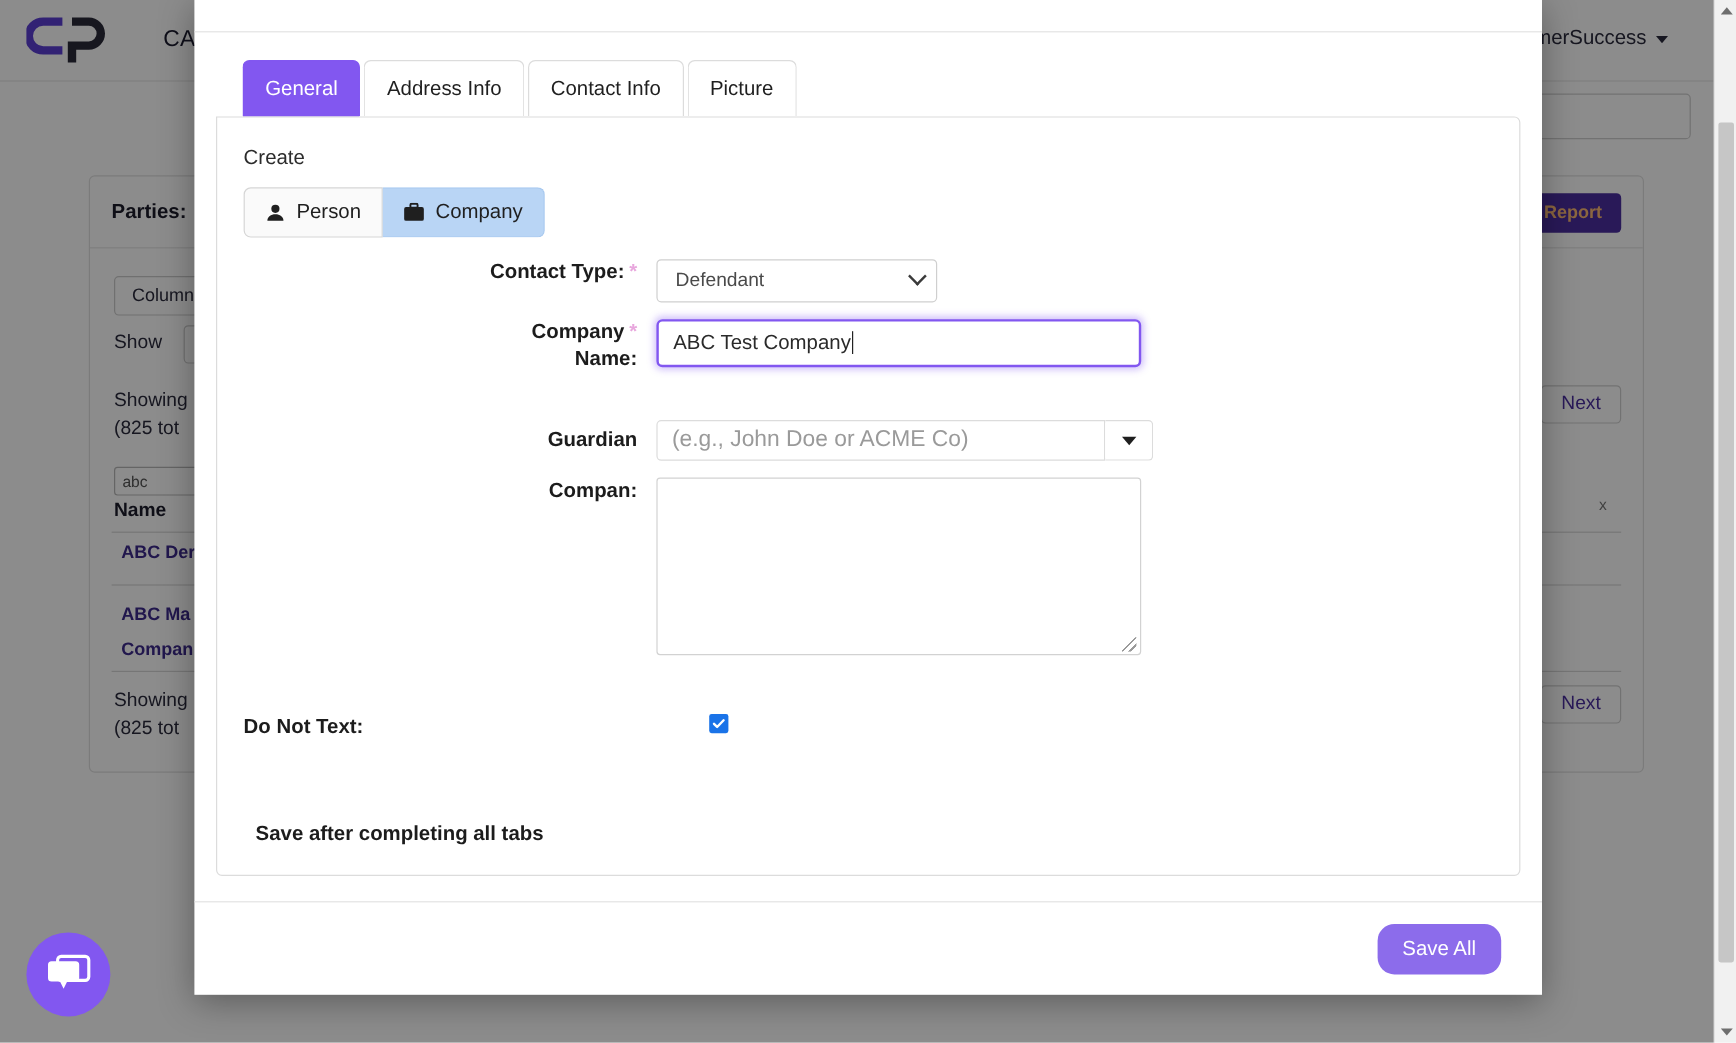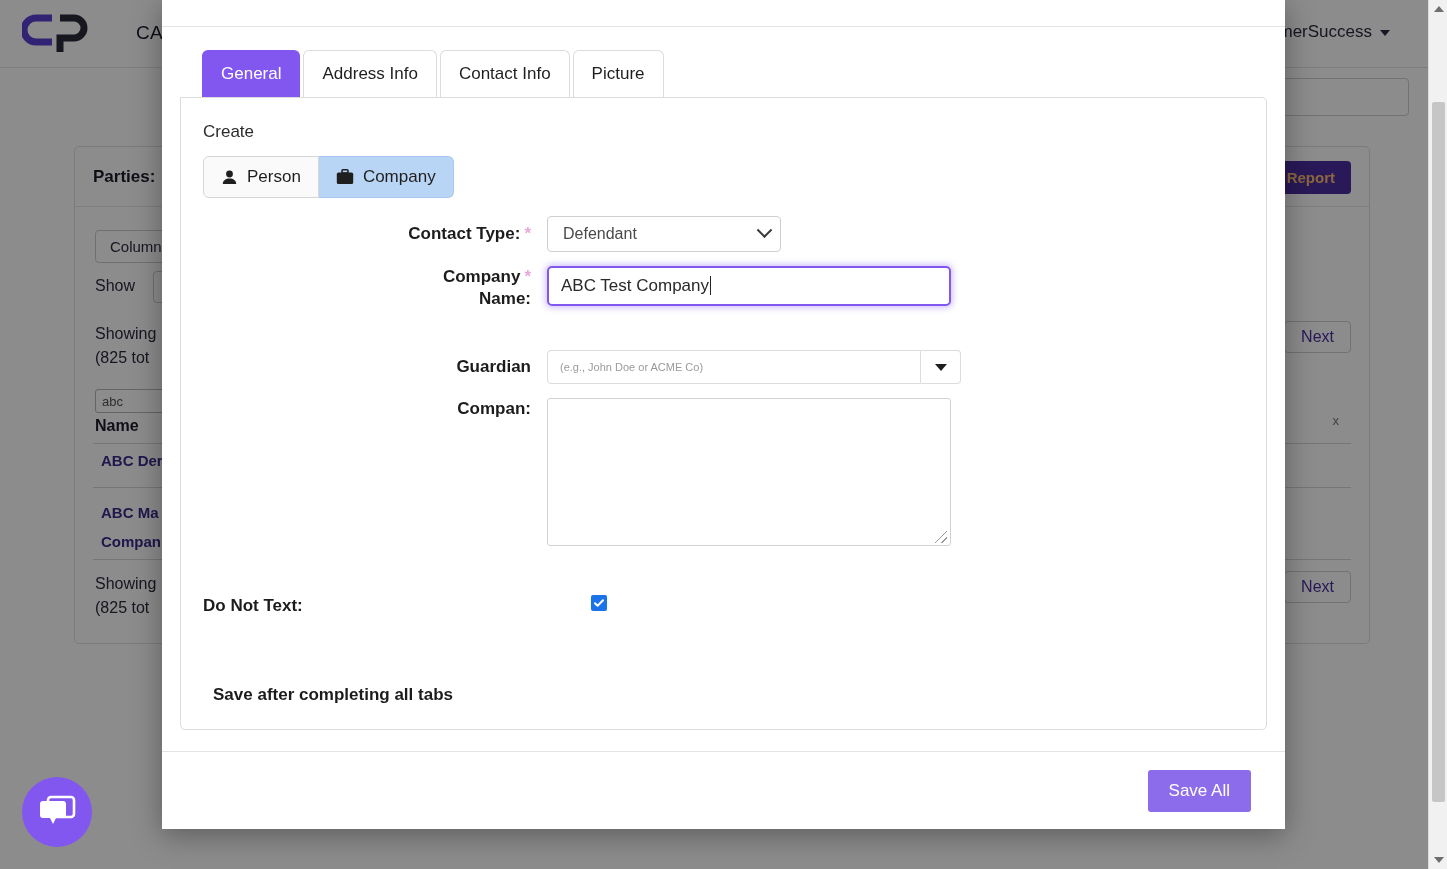--- a/index.html
+++ b/index.html
@@ -154,21 +154,21 @@
   }
   .modal-body {
     flex: 1 1 auto; padding: 0 18px; overflow: hidden; position: relative;
   }
   .modal-footer {
     flex: 0 0 78px; border-top: 1px solid #e3e3e3;
     display: flex; align-items: center; justify-content: flex-end;
     padding-right: 34px;
   }
   .save-all-btn {
-    background: #8c6ceb; color: #fff; border: none; border-radius: 3px;
+    background: #8c6ceb; color: #fff; border: none; border-radius: 14px;
     font-size: 17px; padding: 11px 21px; cursor: pointer;
   }
 
   
   .tabs { display: flex; align-items: flex-end; height: 48px; padding-left: 22px; margin-top: 22px; }
   .tab {
     height: 47px; display: flex; align-items: center; padding: 0 18px;
     border: 1px solid #dcdcdc; border-bottom: none;
     border-radius: 6px 6px 0 0; background: #ffffff;
     font-size: 17px; color: #1f1f1f; margin-right: 3px; cursor: pointer;
@@ -221,21 +221,21 @@
     font-size: 17px; color: #2a2a2a; padding: 0 12px; line-height: 36px;
     background: #fff; position: relative; white-space: nowrap;
   }
   .caret-bar {
     display: inline-block; width: 1px; height: 19px; background: #222;
     vertical-align: -4px; margin-left: 1px;
   }
   .guardian-wrap { display: flex; }
   .guardian-input {
     width: 374px; height: 34px; border: 1px solid #dcdcdc; border-radius: 4px 0 0 4px;
-    background: #fff; font-size: 11px; color: #9a9a9a;
+    background: #fff; font-size: 19px; color: #9a9a9a;
     padding: 0 12px; line-height: 32px;
   }
   .guardian-btn {
     width: 40px; height: 34px; border: 1px solid #dcdcdc; border-left: none;
     border-radius: 0 4px 4px 0; background: #fff;
     display: flex; align-items: center; justify-content: center; cursor: pointer;
   }
   .tri-down {
     border-left: 6px solid transparent; border-right: 6px solid transparent;
     border-top: 7px solid #1f1f1f;
@@ -351,21 +351,21 @@
           </div>
           <div class="seg-btn selected">
             <svg width="18" height="16" viewBox="0 0 18 16">
               <rect x="6" y="0.8" width="6" height="3.2" rx="1" fill="none" stroke="#1f1f1f" stroke-width="1.6"></rect>
               <rect x="0.8" y="3.6" width="16.4" height="11.4" rx="1.6" fill="#1f1f1f"></rect>
             </svg>
             <span>Company</span>
           </div>
         </div>
 
-        <div class="form-row" style="top:118px; align-items:center;">
+        <div class="form-row" style="top:118px; align-items:flex-start;">
           <div class="f-label">
             <span>Contact Type:</span><span class="req">*</span>
           </div>
           <div class="sel-ct">
             <span>Defendant</span>
             <span class="chev"></span>
           </div>
         </div>
 
         <div class="form-row" style="top:168px;">

